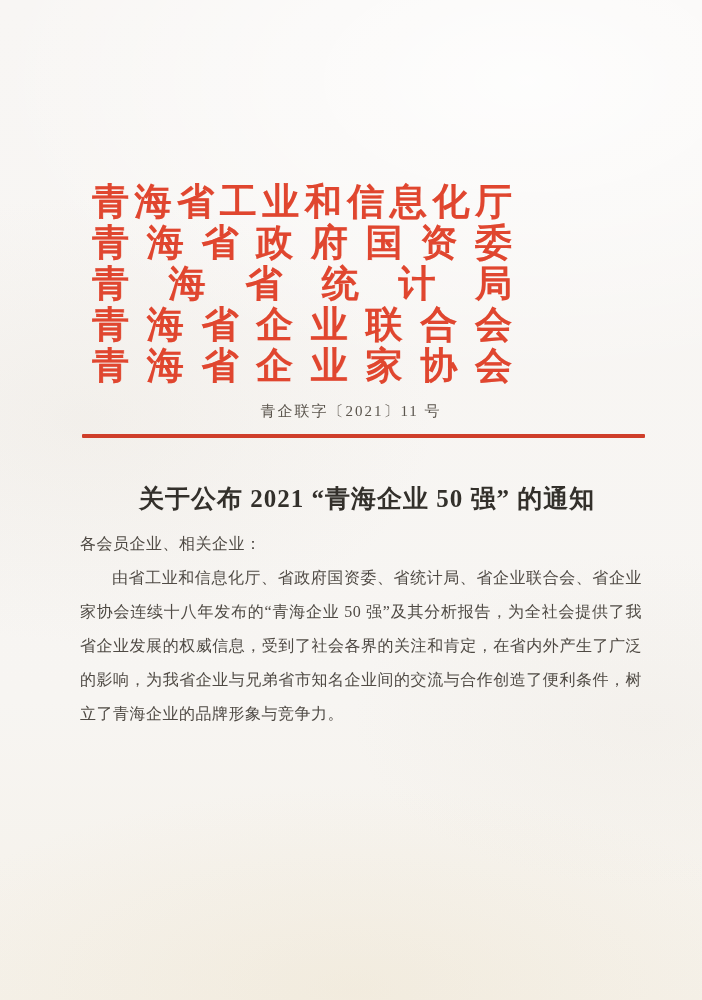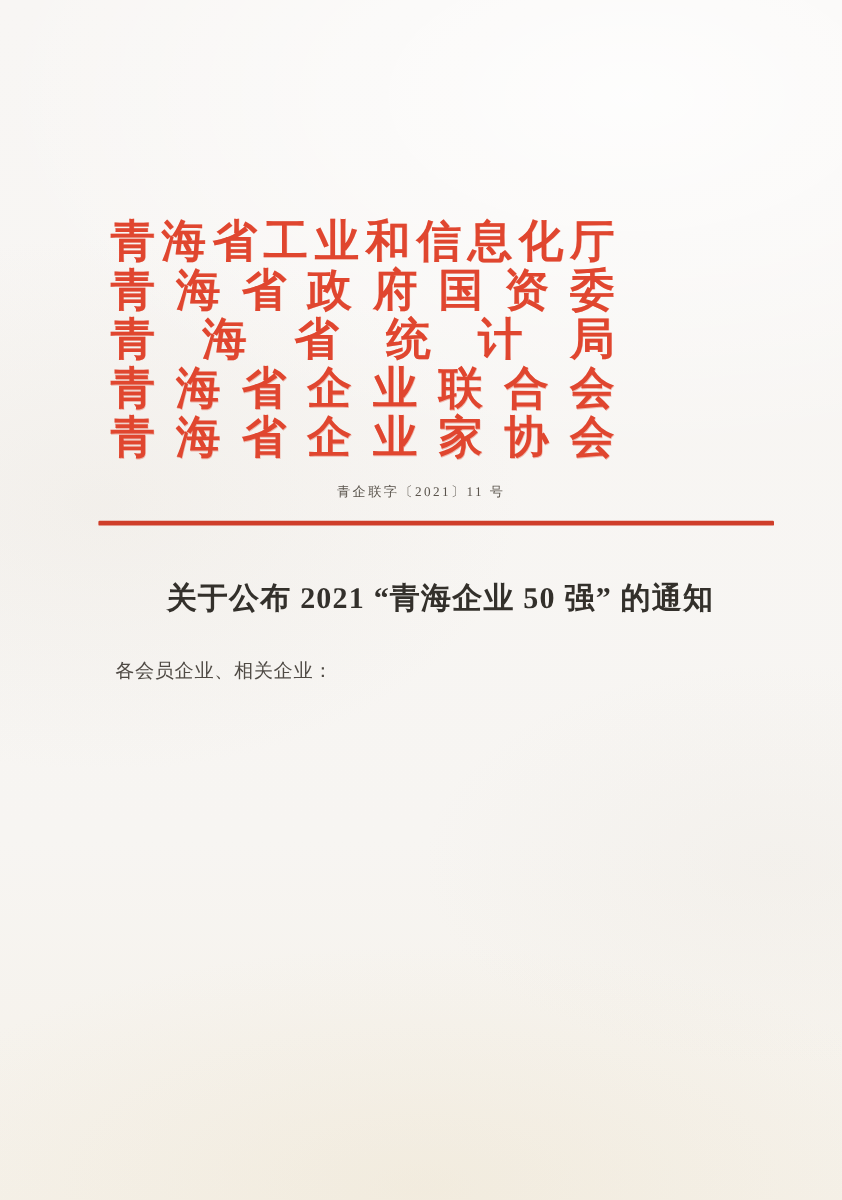--- a/index.html
+++ b/index.html
@@ -57,21 +57,21 @@
     text-shadow: 0.6px 0.6px 0 rgba(210,55,30,0.45);
     white-space: nowrap;
   }
 
   
   .doc-number {
     position: absolute;
     left: 0; top: 402px;
     width: 100%;
     text-align: center;
-    font-size: 11px;
+    font-size: 15px;
     letter-spacing: 2px;
     color: var(--muted-ink);
   }
 
   
   .red-rule {
     position: absolute;
     left: 82px; top: 434px;
     width: 563px; height: 4px;
     background: var(--rule);
@@ -96,21 +96,21 @@
     position: absolute;
     left: 80px; top: 527px;
     width: 562px;
     font-size: 16px;
     line-height: 34px;
     letter-spacing: 0.5px;
     color: var(--ink);
     text-align: justify;
     text-justify: inter-character;
   }
-  .body-text p { margin: 16px; }
+  .body-text p { margin: 0; }
   .para { text-indent: 2em; }
 </style>
 </head>
 <body>
 
 <div class="page">
 
   <div class="letterhead-lines">
     <div class="org-line">
         <span>青</span>
@@ -166,15 +166,16 @@
 
 
   <div class="doc-number">青企联字〔2021〕11 号</div>
 
   <div class="red-rule"></div>
 
   <h1 class="doc-title">关于公布 2021 “青海企业 50 强” 的通知</h1>
 
   <div class="body-text">
     <p class="salutation">各会员企业、相关企业：</p>
+    <p class="para">由省工业和信息化厅、省政府国资委、省统计局、省企业联合会、省企业家协会连续十八年发布的“青海企业 50 强”及其分析报告，为全社会提供了我省企业发展的权威信息，受到了社会各界的关注和肯定，在省内外产生了广泛的影响，为我省企业与兄弟省市知名企业间的交流与合作创造了便利条件，树立了青海企业的品牌形象与竞争力。</p>
   </div>
 
 </div>
 
 </body></html>

